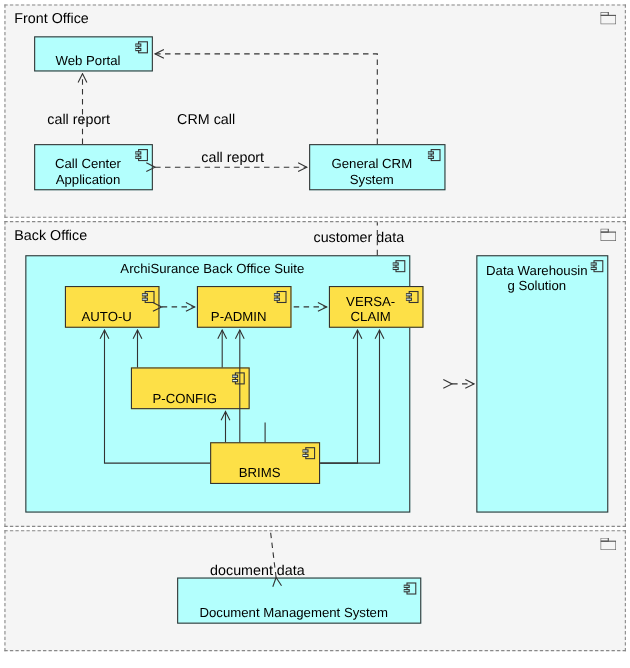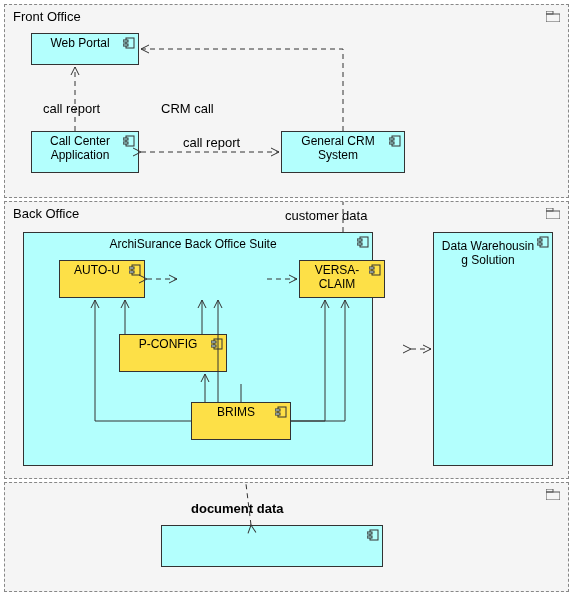--- a/index.html
+++ b/index.html
@@ -31,21 +31,21 @@
   }
   .folder-icon svg { display:block; }
   .component {
     position: absolute;
     background: #b3fffd;
     border: 1px solid #333;
     box-sizing: border-box;
     text-align: center;
     font-size: 12px;
     display: flex;
-    align-items: flex-start;
+    align-items: flex-end;
     justify-content: center;
     padding: 2px 16px 2px 6px;
   }
   .component.light { background: #fde047; }
   .comp-icon {
     position: absolute;
     top: 3px;
     right: 3px;
   }
   .label {
@@ -136,20 +136,28 @@
   </div>
 
   <div class="component light" style="left:54px; top:58px; width:86px; height:38px;">
     <span>AUTO-U</span>
     <span class="comp-icon"><svg width="12" height="12">
           <rect x="3" y="1" width="8" height="10" fill="none" stroke="#333"></rect>
           <rect x="0" y="3" width="5" height="2" fill="#e6ffff" stroke="#333"></rect>
           <rect x="0" y="7" width="5" height="2" fill="#e6ffff" stroke="#333"></rect>
         </svg></span>
   </div>
+  <div class="component light" style="left:174px; top:58px; width:86px; height:38px;">
+    <span>P-ADMIN</span>
+    <span class="comp-icon"><svg width="12" height="12">
+          <rect x="3" y="1" width="8" height="10" fill="none" stroke="#333"></rect>
+          <rect x="0" y="3" width="5" height="2" fill="#e6ffff" stroke="#333"></rect>
+          <rect x="0" y="7" width="5" height="2" fill="#e6ffff" stroke="#333"></rect>
+        </svg></span>
+  </div>
   <div class="component light" style="left:114px; top:132px; width:108px; height:38px;">
     <span>P-CONFIG</span>
     <span class="comp-icon"><svg width="12" height="12">
           <rect x="3" y="1" width="8" height="10" fill="none" stroke="#333"></rect>
           <rect x="0" y="3" width="5" height="2" fill="#e6ffff" stroke="#333"></rect>
           <rect x="0" y="7" width="5" height="2" fill="#e6ffff" stroke="#333"></rect>
         </svg></span>
   </div>
   <div class="component light" style="left:294px; top:58px; width:86px; height:38px;">
     <span>VERSA-CLAIM</span>
@@ -212,28 +220,29 @@
 
 <div class="package" style="height:110px;">
   <div class="folder-icon">
     <svg width="14" height="11">
         <rect x="0" y="3" width="14" height="8" fill="none" stroke="#555"></rect>
         <rect x="0" y="0" width="7" height="3" fill="none" stroke="#555"></rect>
       </svg>
   </div>
 
   <div class="component" style="left:156px; top:42px; width:222px; height:42px;">
-    <span class="comp-icon"><svg width="12" height="12">
-          <rect x="3" y="1" width="8" height="10" fill="none" stroke="#333"></rect>
-          <rect x="0" y="3" width="5" height="2" fill="#b3fffd" stroke="#333"></rect>
-          <rect x="0" y="7" width="5" height="2" fill="#b3fffd" stroke="#333"></rect>
-        </svg></span>
-  </div>
-
-  <span class="label" style="left:186px; top:18px;font-weight:bold;">document data</span>
+    <span>Document Management System</span>
+    <span class="comp-icon"><svg width="12" height="12">
+          <rect x="3" y="1" width="8" height="10" fill="none" stroke="#333"></rect>
+          <rect x="0" y="3" width="5" height="2" fill="#b3fffd" stroke="#333"></rect>
+          <rect x="0" y="7" width="5" height="2" fill="#b3fffd" stroke="#333"></rect>
+        </svg></span>
+  </div>
+
+  <span class="label" style="left:186px; top:28px;">document data</span>
 
   <svg class="arrows" width="565" height="110">
     <defs>
       <marker id="oa3" markerWidth="10" markerHeight="10" refX="9" refY="5" orient="auto">
         <path d="M1,1 L9,5 L1,9" fill="none" stroke="#333"></path>
       </marker>
     </defs>
 
     <line x1="246" y1="42" x2="236" y2="-40" stroke="#333" stroke-dasharray="5,4" marker-start="url(#oa3)" marker-end="url(#oa3)"></line>
   </svg>

